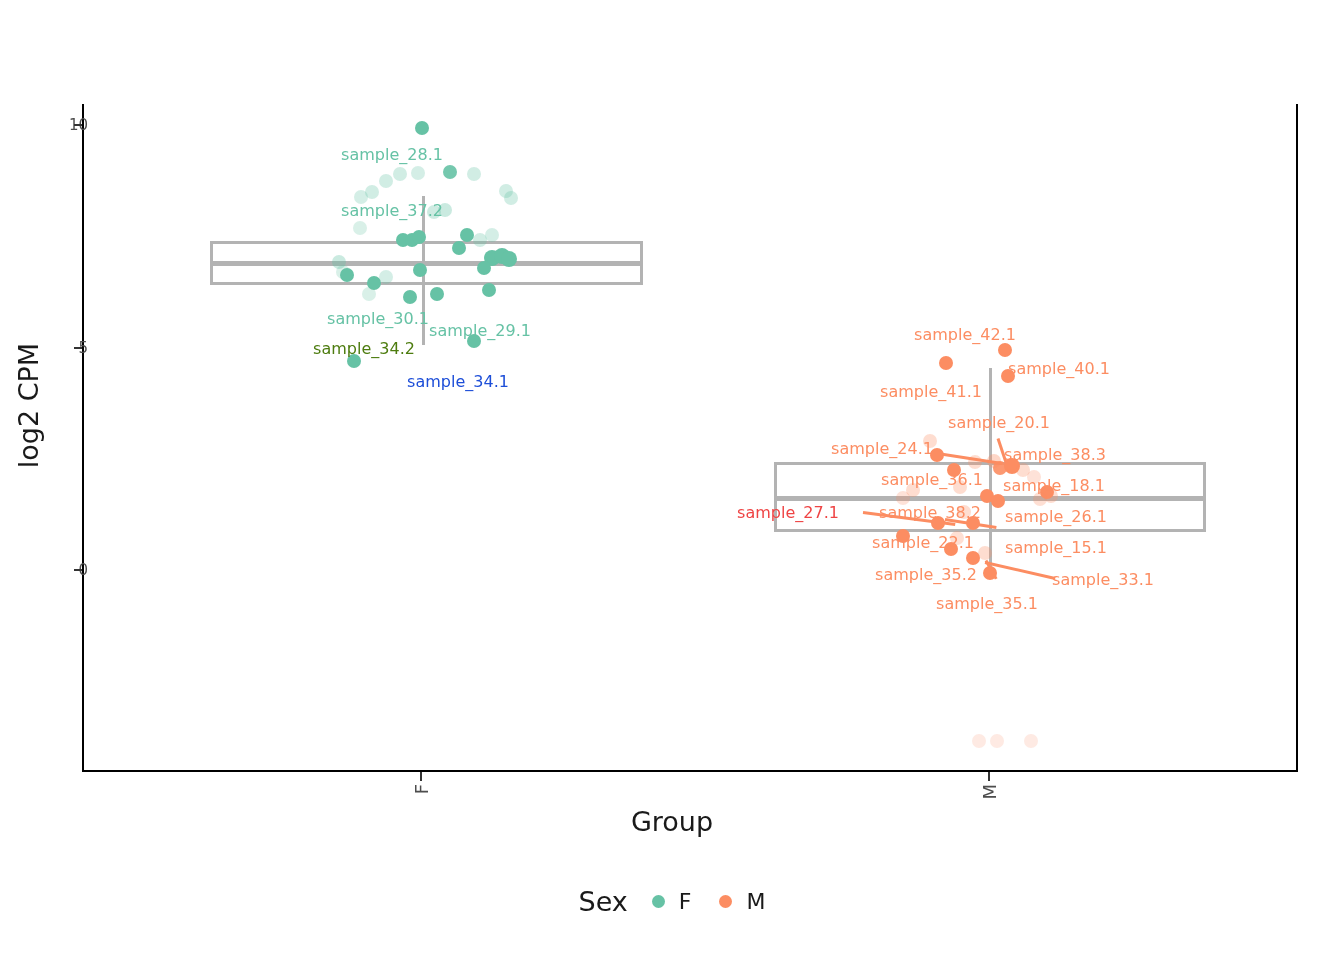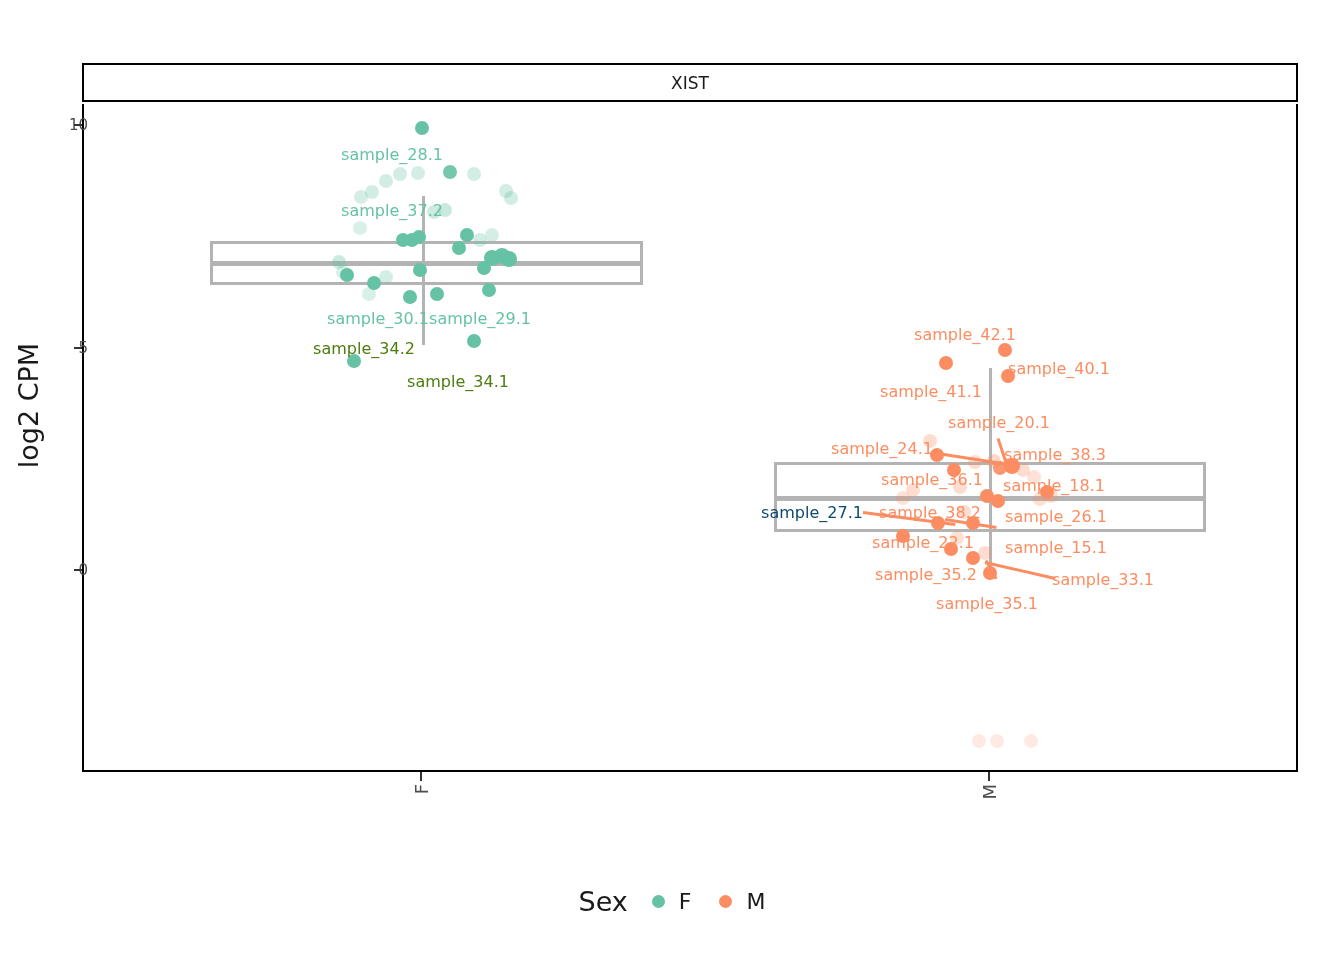--- a/index.html
+++ b/index.html
@@ -43,23 +43,20 @@
   .pt{position:absolute;border-radius:50%;transform:translate(-50%,-50%);}
   .lbl{position:absolute;font-size:16px;white-space:nowrap;transform:translateY(-50%);}
   .seg{position:absolute;height:3px;transform-origin:0 50%;}
 </style>
 </head>
 <body>
 
 <div id="root">
 
 
-  <div class="facet-strip">
-    <span>XIST</span>
-  </div>
 
   <div class="panel">
     <div id="panel-layer">
         <div class="whisker" style="left: 338px; top: 92.2px; height: 149.075px; background: rgb(179, 179, 179);"></div>
         <div class="box" style="left: 126px; top: 136.7px; width: 433px; height: 44.5px; border-color: rgb(179, 179, 179);"></div>
         <div class="median" style="left: 126px; top: 156.95px; width: 433px; background: rgb(179, 179, 179);"></div>
         <div class="whisker" style="left: 905px; top: 263.525px; height: 211.375px; background: rgb(179, 179, 179);"></div>
         <div class="box" style="left: 690px; top: 358.31px; width: 432px; height: 69.865px; border-color: rgb(179, 179, 179);"></div>
         <div class="median" style="left: 690px; top: 391.91px; width: 432px; background: rgb(179, 179, 179);"></div>
         <div class="seg" style="left: 914px; top: 333px; width: 28.4605px; transform: rotate(71.5651deg); background: rgb(252, 141, 98);"></div>
@@ -132,32 +129,32 @@
         <div class="pt" style="left: 867px; top: 445px; width: 14px; height: 14px; background: rgb(252, 141, 98); opacity: 1;"></div>
         <div class="pt" style="left: 889px; top: 454px; width: 14px; height: 14px; background: rgb(252, 141, 98); opacity: 1;"></div>
         <div class="pt" style="left: 901px; top: 449px; width: 14px; height: 14px; background: rgb(252, 141, 98); opacity: 0.3;"></div>
         <div class="pt" style="left: 906px; top: 469px; width: 14px; height: 14px; background: rgb(252, 141, 98); opacity: 1;"></div>
         <div class="pt" style="left: 895px; top: 637px; width: 14px; height: 14px; background: rgb(252, 141, 98); opacity: 0.18;"></div>
         <div class="pt" style="left: 913px; top: 637px; width: 14px; height: 14px; background: rgb(252, 141, 98); opacity: 0.18;"></div>
         <div class="pt" style="left: 947px; top: 637px; width: 14px; height: 14px; background: rgb(252, 141, 98); opacity: 0.18;"></div>
         <div class="lbl" style="left: 308px; top: 50px; transform: translate(-50%, -50%); color: rgb(102, 194, 165);">sample_28.1</div>
         <div class="lbl" style="left: 308px; top: 106px; transform: translate(-50%, -50%); color: rgb(102, 194, 165);">sample_37.2</div>
         <div class="lbl" style="left: 294px; top: 214px; transform: translate(-50%, -50%); color: rgb(102, 194, 165);">sample_30.1</div>
-        <div class="lbl" style="left: 396px; top: 214px; transform: translate(-50%, -50%); color: rgb(102, 194, 165);">sample_29.1</div>
+        <div class="lbl" style="left: 396px; top: 226px; transform: translate(-50%, -50%); color: rgb(102, 194, 165);">sample_29.1</div>
         <div class="lbl" style="left: 280px; top: 244px; transform: translate(-50%, -50%); color: #4d7c0f;">sample_34.2</div>
-        <div class="lbl" style="left: 374px; top: 277px; transform: translate(-50%, -50%); color: #4d7c0f;">sample_34.1</div>
+        <div class="lbl" style="left: 374px; top: 277px; transform: translate(-50%, -50%); color: #1d4ed8;">sample_34.1</div>
         <div class="lbl" style="left: 881px; top: 230px; transform: translate(-50%, -50%); color: rgb(252, 141, 98);">sample_42.1</div>
         <div class="lbl" style="left: 975px; top: 264px; transform: translate(-50%, -50%); color: rgb(252, 141, 98);">sample_40.1</div>
         <div class="lbl" style="left: 847px; top: 287px; transform: translate(-50%, -50%); color: rgb(252, 141, 98);">sample_41.1</div>
         <div class="lbl" style="left: 915px; top: 318px; transform: translate(-50%, -50%); color: rgb(252, 141, 98);">sample_20.1</div>
         <div class="lbl" style="left: 798px; top: 344px; transform: translate(-50%, -50%); color: rgb(252, 141, 98);">sample_24.1</div>
         <div class="lbl" style="left: 971px; top: 350px; transform: translate(-50%, -50%); color: rgb(252, 141, 98);">sample_38.3</div>
         <div class="lbl" style="left: 848px; top: 375px; transform: translate(-50%, -50%); color: rgb(252, 141, 98);">sample_36.1</div>
         <div class="lbl" style="left: 970px; top: 381px; transform: translate(-50%, -50%); color: rgb(252, 141, 98);">sample_18.1</div>
-        <div class="lbl" style="left: 728px; top: 408px; transform: translate(-50%, -50%); color: #0c4a6e;">sample_27.1</div>
+        <div class="lbl" style="left: 704px; top: 408px; transform: translate(-50%, -50%); color: #ef4444;">sample_27.1</div>
         <div class="lbl" style="left: 846px; top: 408px; transform: translate(-50%, -50%); color: rgb(252, 141, 98);">sample_38.2</div>
         <div class="lbl" style="left: 972px; top: 412px; transform: translate(-50%, -50%); color: rgb(252, 141, 98);">sample_26.1</div>
         <div class="lbl" style="left: 839px; top: 438px; transform: translate(-50%, -50%); color: rgb(252, 141, 98);">sample_22.1</div>
         <div class="lbl" style="left: 972px; top: 443px; transform: translate(-50%, -50%); color: rgb(252, 141, 98);">sample_15.1</div>
         <div class="lbl" style="left: 842px; top: 470px; transform: translate(-50%, -50%); color: rgb(252, 141, 98);">sample_35.2</div>
         <div class="lbl" style="left: 1019px; top: 475px; transform: translate(-50%, -50%); color: rgb(252, 141, 98);">sample_33.1</div>
         <div class="lbl" style="left: 903px; top: 499px; transform: translate(-50%, -50%); color: rgb(252, 141, 98);">sample_35.1</div>
       </div>
   </div>
 
@@ -167,20 +164,21 @@
       <div class="ytick-label" style="top: 347.5px; color: rgb(77, 77, 77);">5</div>
       <div class="ytick-mark" style="top: 347.5px;"></div>
       <div class="ytick-label" style="top: 570px; color: rgb(77, 77, 77);">0</div>
       <div class="ytick-mark" style="top: 570px;"></div>
       <div class="xtick-mark" style="left: 420px;"></div>
       <div class="xtick-label" style="left: 411px; top: 784px; color: rgb(77, 77, 77);">F</div>
       <div class="xtick-mark" style="left: 988px;"></div>
       <div class="xtick-label" style="left: 979px; top: 784px; color: rgb(77, 77, 77);">M</div>
     </div>
 
+  <div class="axis-title-x">Group</div>
   <div class="axis-title-y">log2 CPM</div>
 
   <div class="legend">
     <span class="legend-title">Sex</span>
     <div id="legend-items" style="display:flex;align-items:center;gap:28px;">
         <div class="legend-key">
           <span class="legend-dot" style="background: rgb(102, 194, 165);"></span>
           <span class="legend-label">F</span>
         </div>
         <div class="legend-key">

